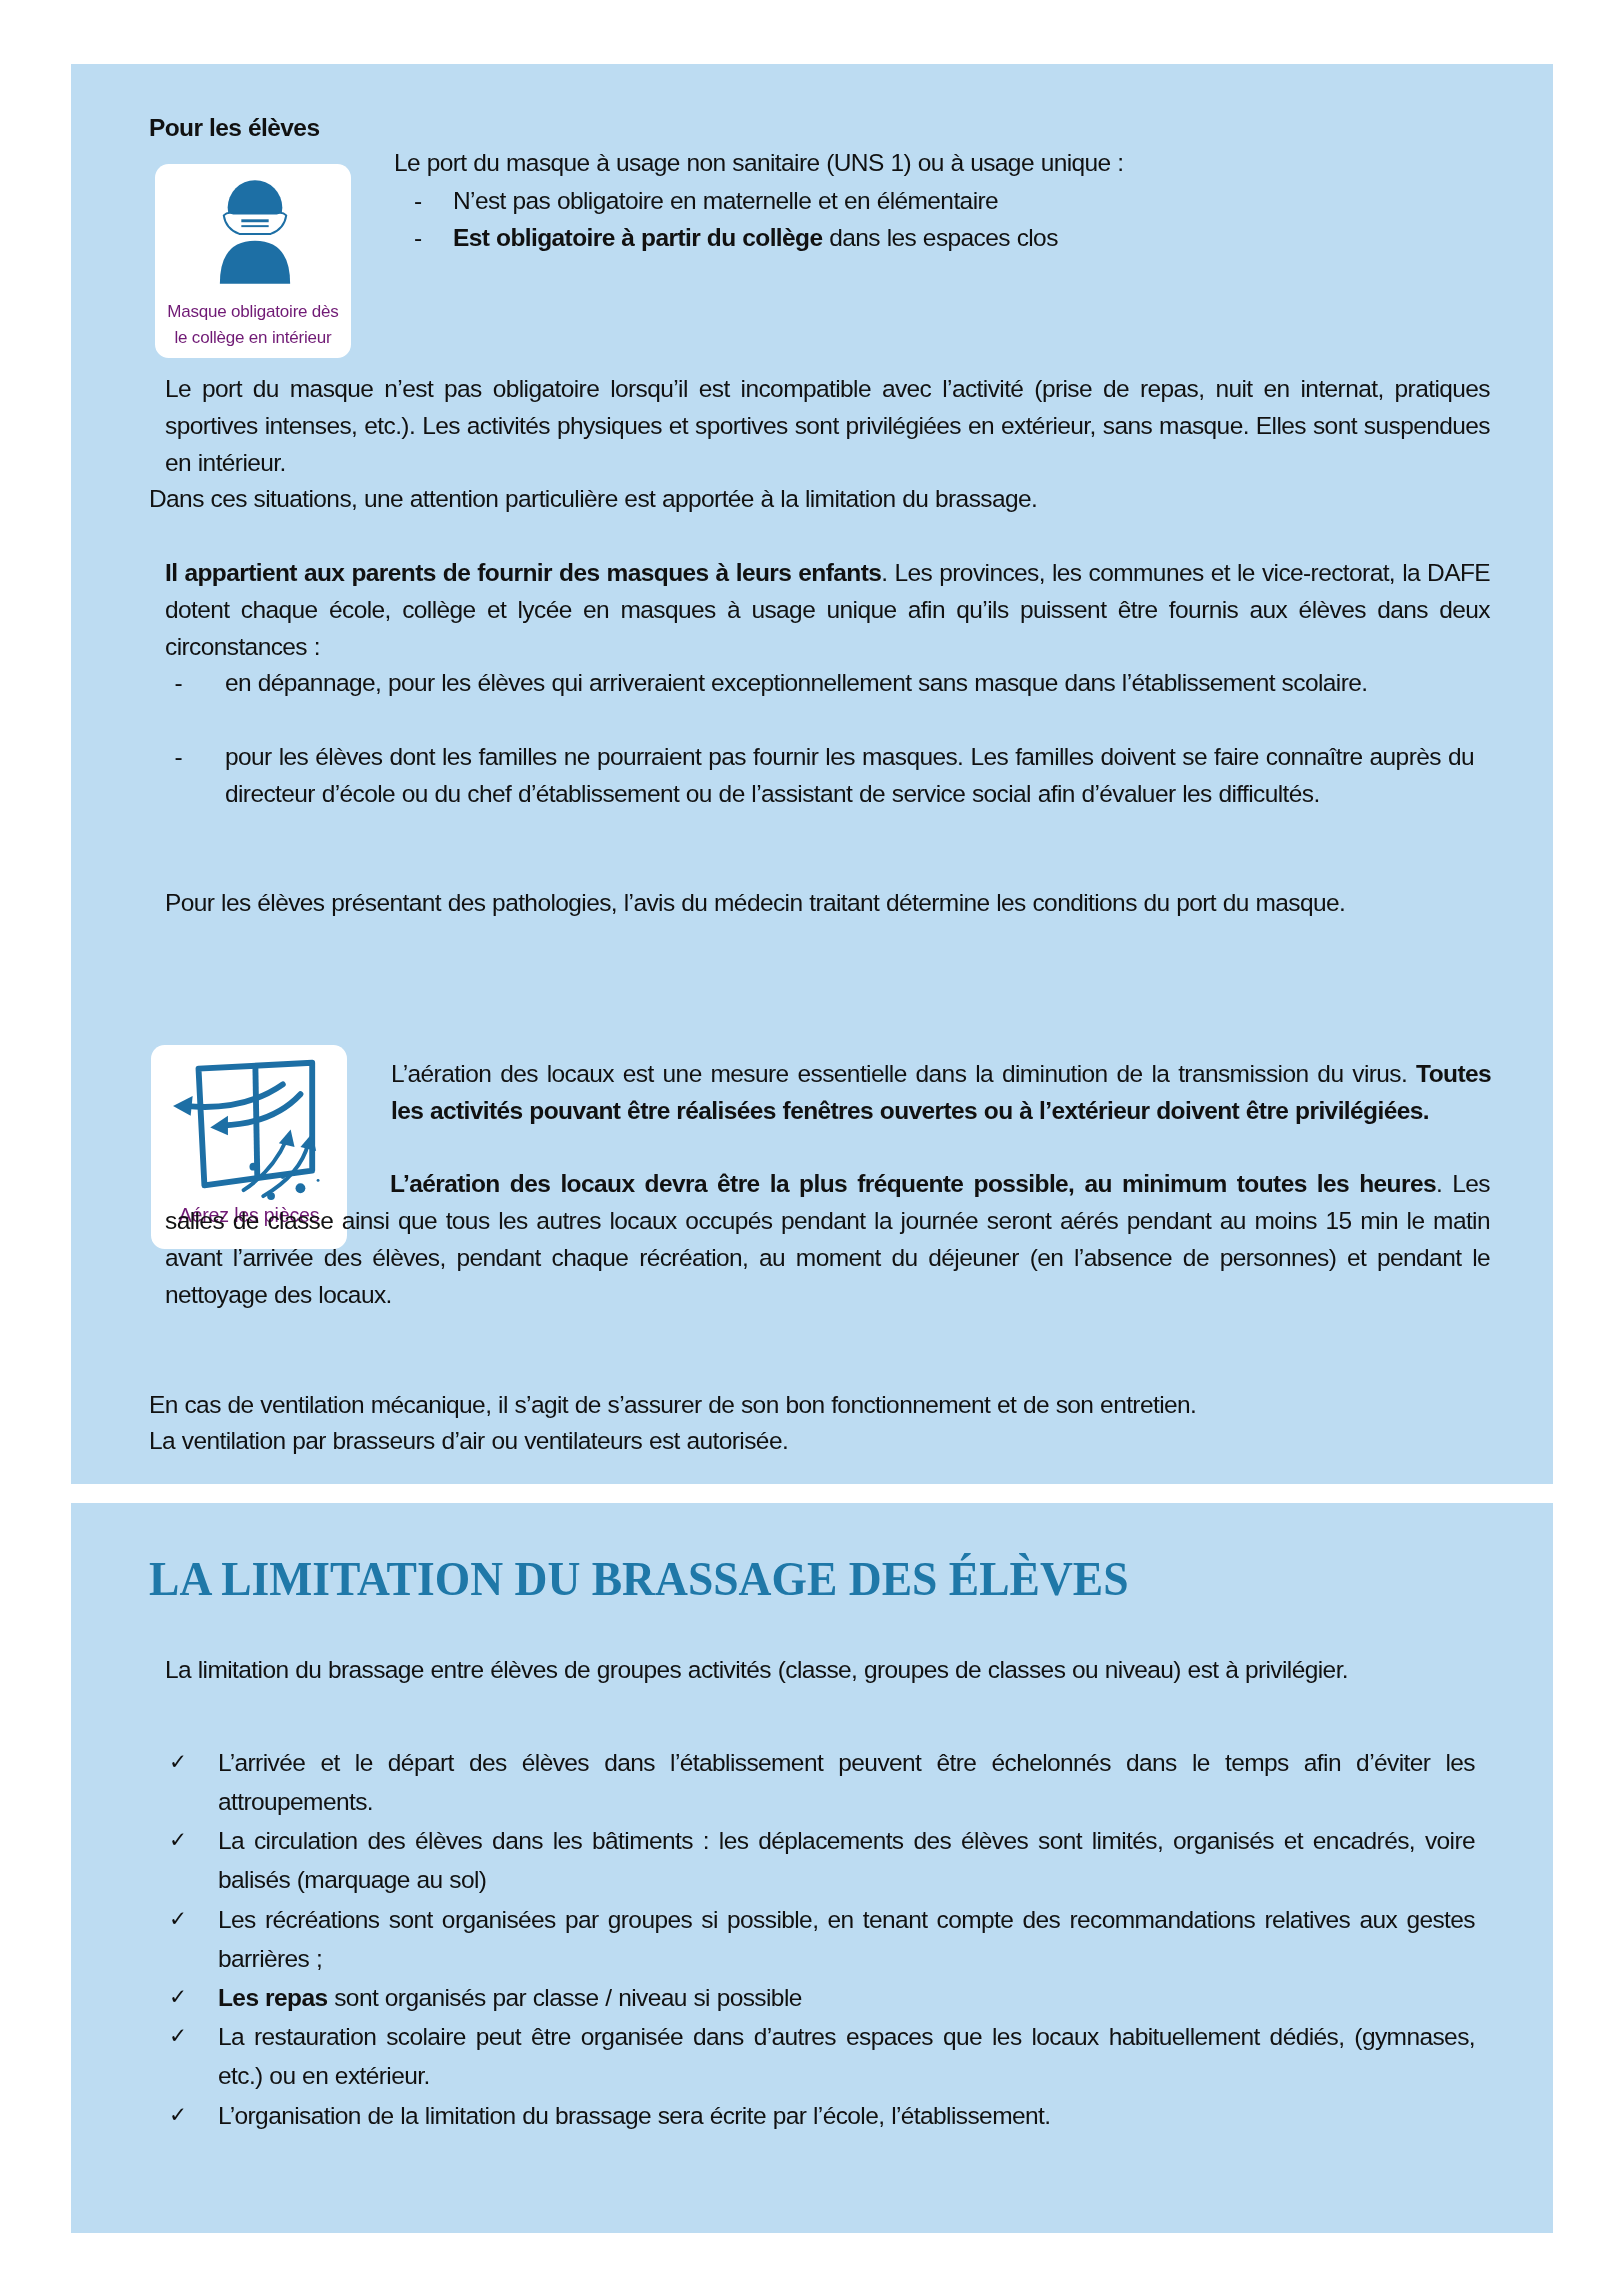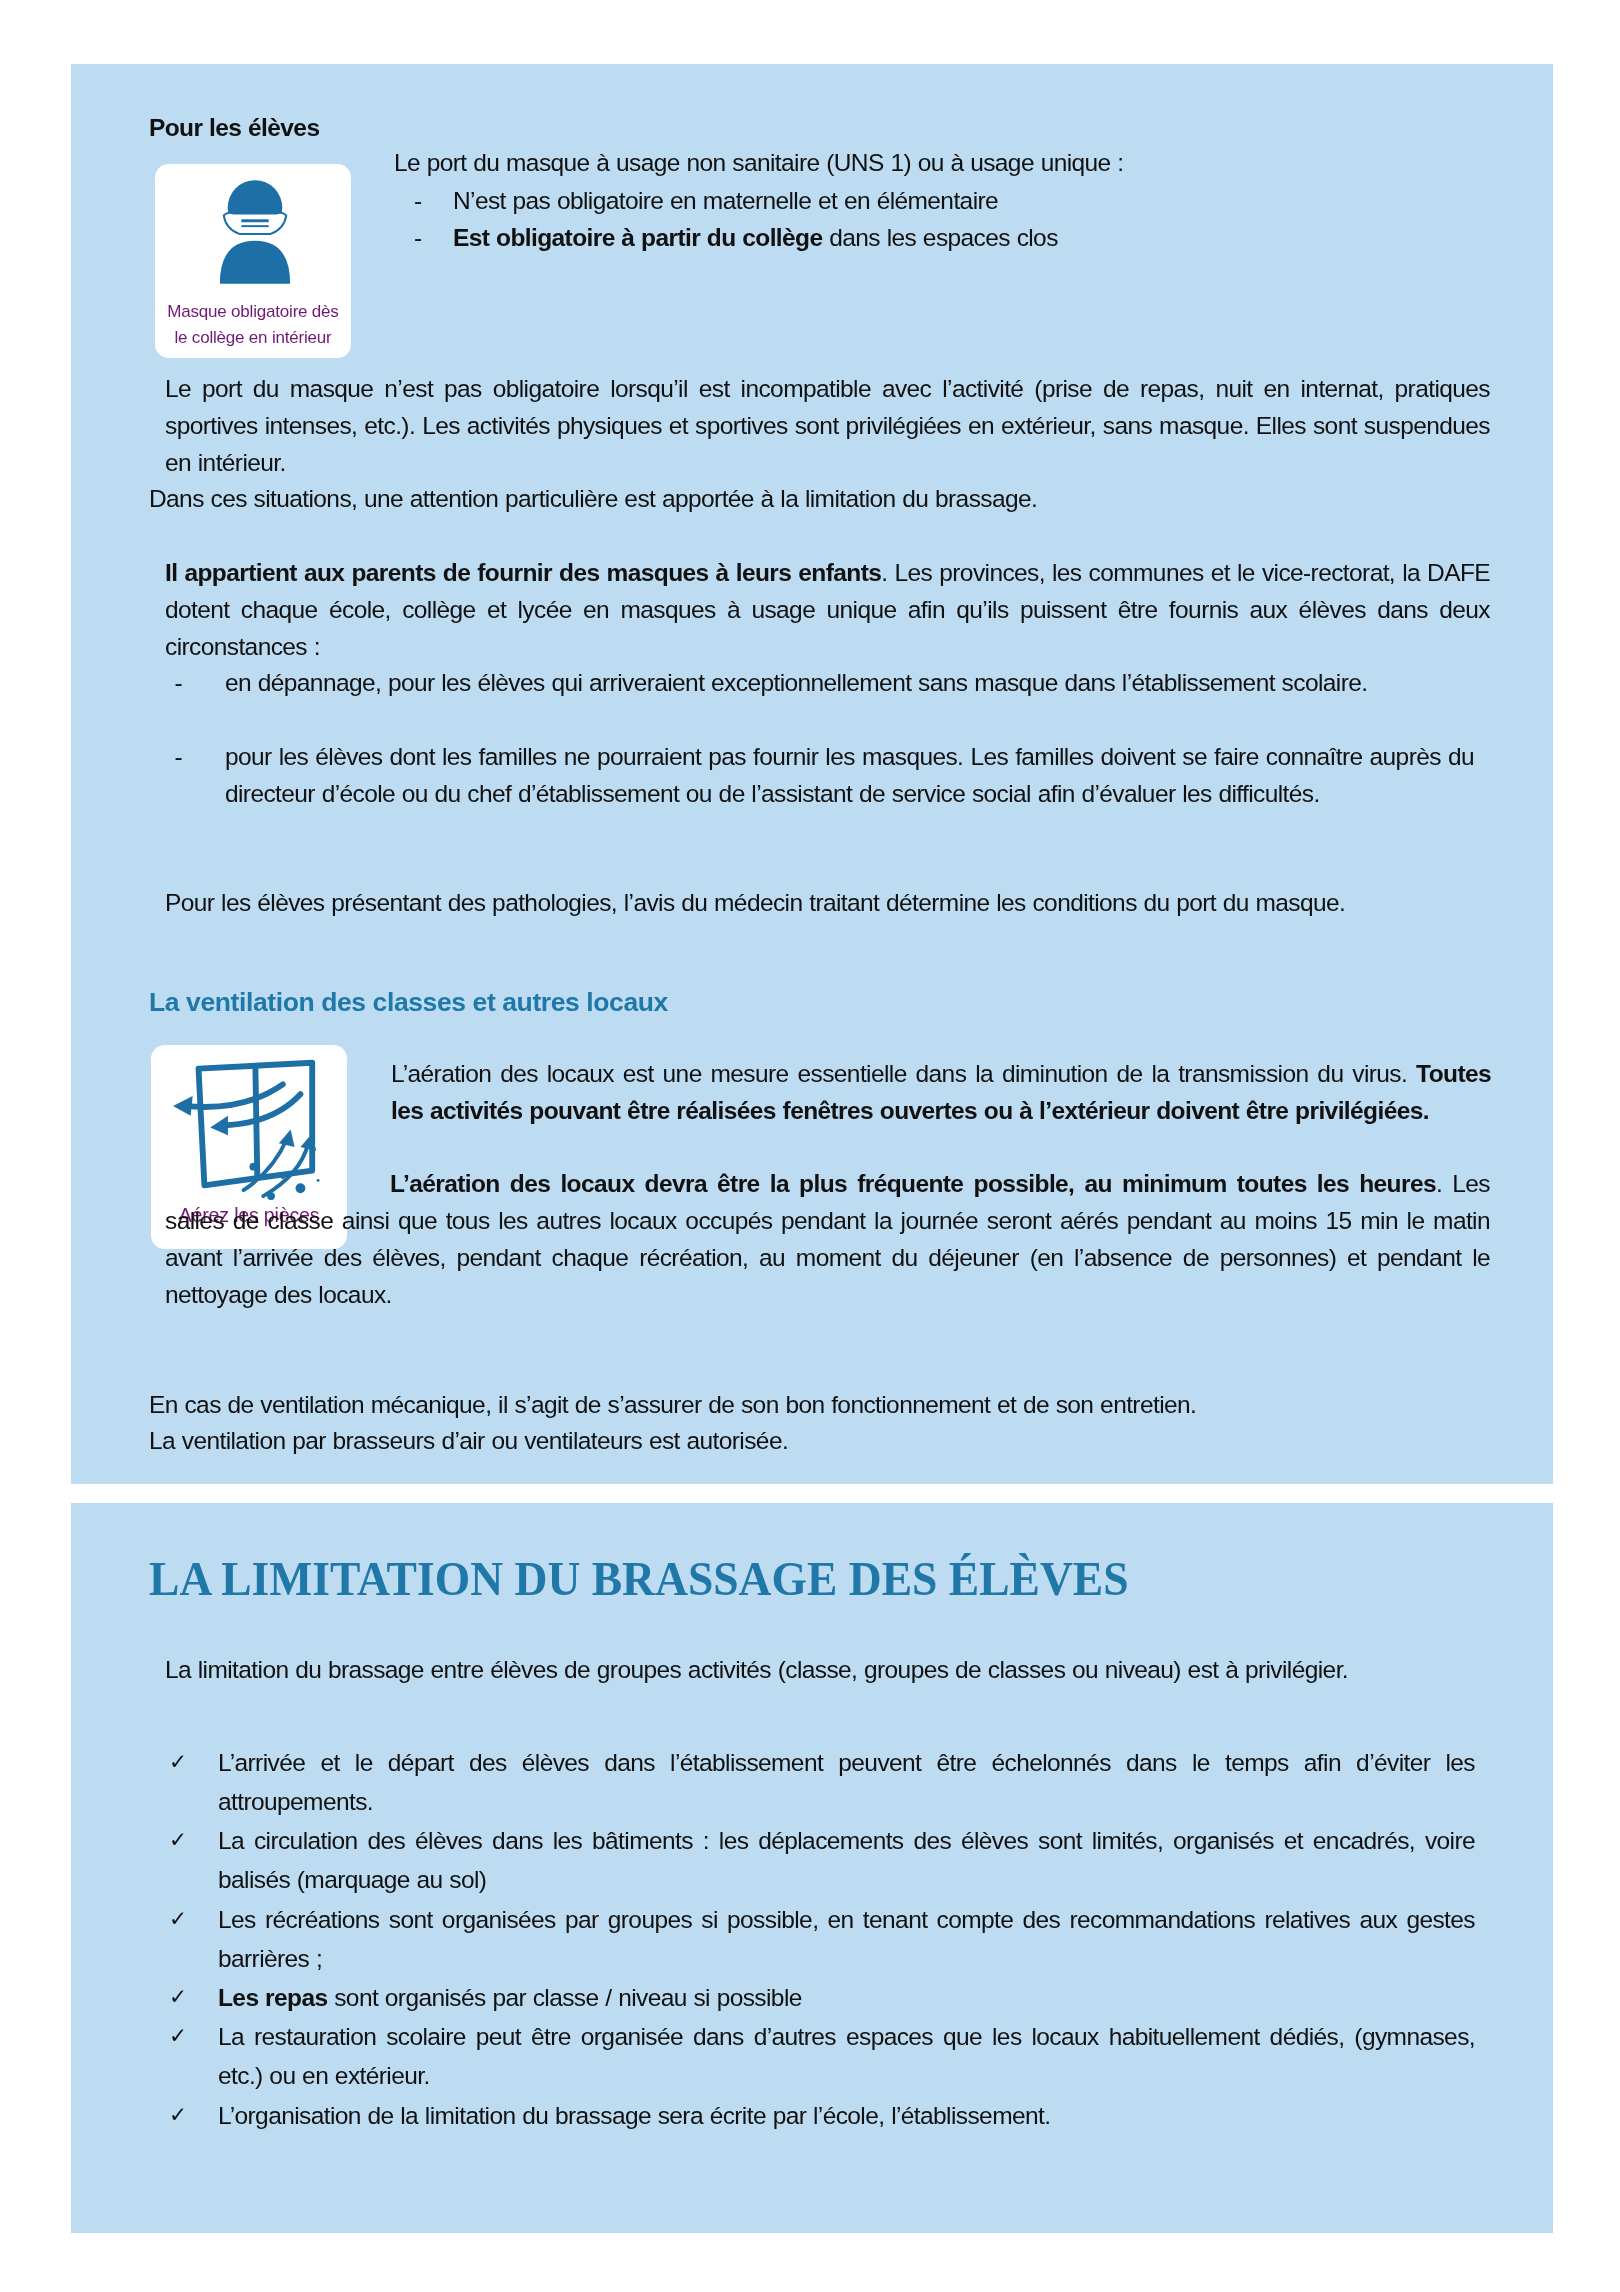--- a/index.html
+++ b/index.html
@@ -141,21 +141,20 @@
       <span class="dash-body justify-last" style="width:1249px;">en dépannage, pour les élèves qui arriveraient exceptionnellement sans masque dans l’établissement scolaire.</span>
     </div>
     <div class="dash-row txt" style="top:74px;">
       <span class="dash-mark" style="left:25.5px;">-</span>
       <span class="dash-body justify-last" style="width:1249px;">pour les élèves dont les familles ne pourraient pas fournir les masques. Les familles doivent se faire connaître auprès du directeur d’école ou du chef d’établissement ou de l’assistant de service social afin d’évaluer les difficultés.</span>
     </div>
   </div>
 
   <div class="abs txt justify-last" style="left:78px; top:820px; width:1325px;">Pour les élèves présentant des pathologies, l’avis du médecin traitant détermine les conditions du port du masque.</div>
 
-  <div class="abs subhead" style="left:78px; top:923px;">La ventilation des classes et autres locaux</div>
 
   <div class="icon-card" style="left:80px; top:981px; width:196px; height:204px;">
     <svg class="abs" style="left:13.7px; top:7.8px;" width="167" height="147" viewBox="0 0 170 150">
 
       <path d="M34 16 L150 10 L150 120 L40 135 Z" fill="none" stroke="#1d6fa5" stroke-width="6" stroke-linejoin="round"></path>
       <line x1="92" y1="13" x2="94" y2="128" stroke="#1d6fa5" stroke-width="6"></line>
 
       <path d="M120 32 Q80 60 20 54" fill="none" stroke="#1d6fa5" stroke-width="6" stroke-linecap="round"></path>
       <polygon points="8,54 28,44 26,64" fill="#1d6fa5"></polygon>
       <path d="M138 42 Q110 72 58 74" fill="none" stroke="#1d6fa5" stroke-width="6" stroke-linecap="round"></path>

